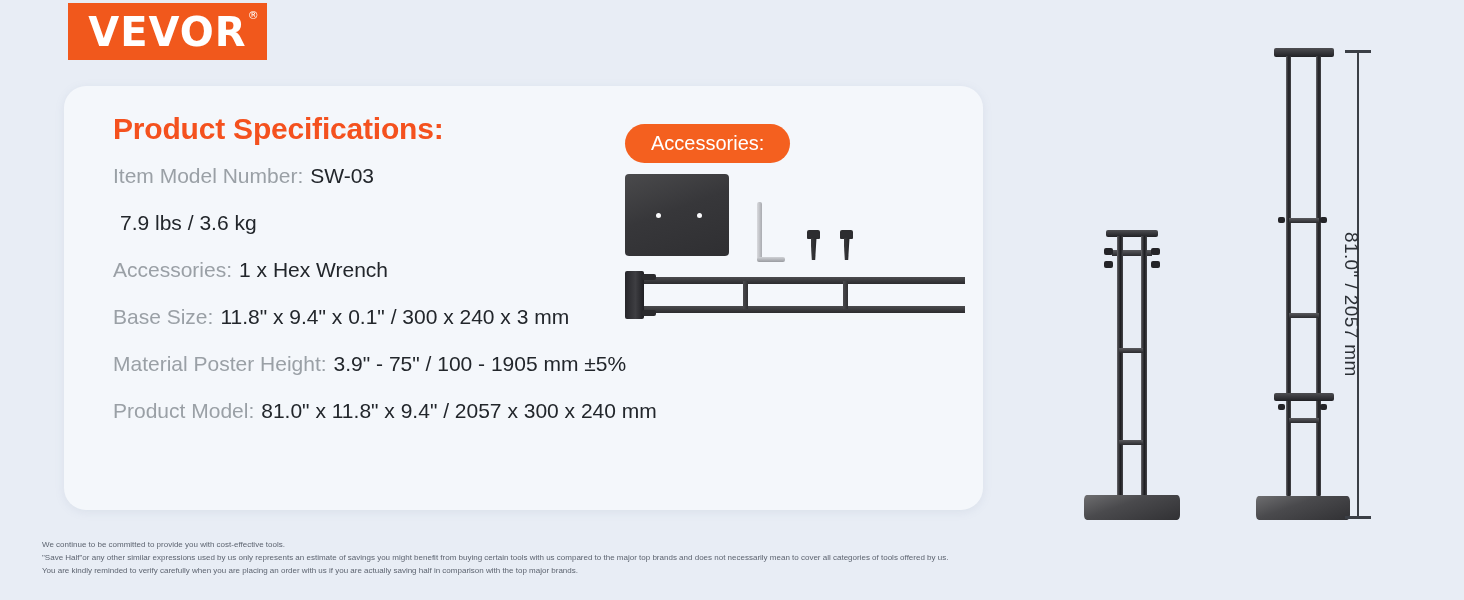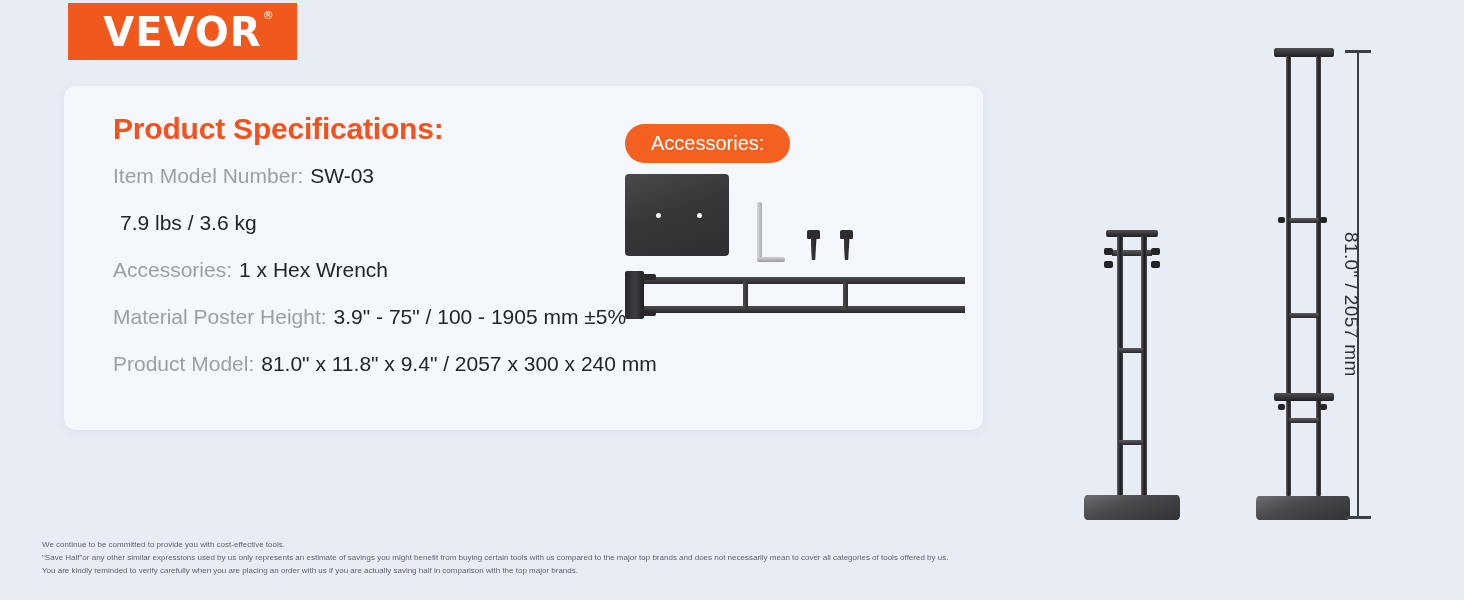--- a/index.html
+++ b/index.html
@@ -6,36 +6,36 @@
   body{
     width:1464px;height:600px;
     background:#e8edf5;
     font-family:"Liberation Sans","DejaVu Sans",sans-serif;
     overflow:hidden;position:relative;
   }
   .page{position:absolute;inset:0;}
 
   
   .logo{
-    position:absolute;left:68px;top:3px;width:229px;height:57px;
+    position:absolute;left:68px;top:3px;width:199px;height:57px;
     background:#f1581c;display:flex;align-items:center;justify-content:center;
   }
   .logo-text{
     color:#fff;font-weight:bold;font-size:40px;letter-spacing:1px;
     font-family:"DejaVu Sans","Liberation Sans",sans-serif;
     position:relative;line-height:1;
   }
   .logo-reg{
     position:absolute;top:-2px;right:-13px;font-size:11px;font-weight:normal;
   }
 
   
   .card{
-    position:absolute;left:64px;top:86px;width:919px;height:344px;
-    background:#f4f7fb;border-radius:12px;
+    position:absolute;left:64px;top:86px;width:919px;height:424px;
+    background:#f4f7fb;border-radius:22px;
     box-shadow:0 2px 10px rgba(120,140,170,.13);
   }
   .spec-title{
     position:absolute;left:49px;top:26px;
     color:#f4511e;font-size:30px;font-weight:bold;letter-spacing:-.2px;
   }
   .spec-list{position:absolute;left:49px;top:78px;}
   .spec-row{
     height:47px;display:flex;
     font-size:21px;white-space:nowrap;
@@ -164,20 +164,24 @@
       <div class="spec-row">
         <span class="spec-label">Item Model Number:</span>
         <span class="spec-value">SW-03</span>
       </div>
       <div class="spec-row">
         <span class="spec-value">7.9 lbs / 3.6 kg</span>
       </div>
       <div class="spec-row">
         <span class="spec-label">Accessories:</span>
         <span class="spec-value">1 x Hex Wrench</span>
+      </div>
+      <div class="spec-row">
+        <span class="spec-label">Base Size:</span>
+        <span class="spec-value">11.8" x 9.4" x 0.1" / 300 x 240 x 3 mm</span>
       </div>
       <div class="spec-row">
         <span class="spec-label">Material Poster Height:</span>
         <span class="spec-value">3.9" - 75" / 100 - 1905 mm ±5%</span>
       </div>
       <div class="spec-row">
         <span class="spec-label">Product Model:</span>
         <span class="spec-value">81.0" x 11.8" x 9.4" / 2057 x 300 x 240 mm</span>
       </div>
     </div>

